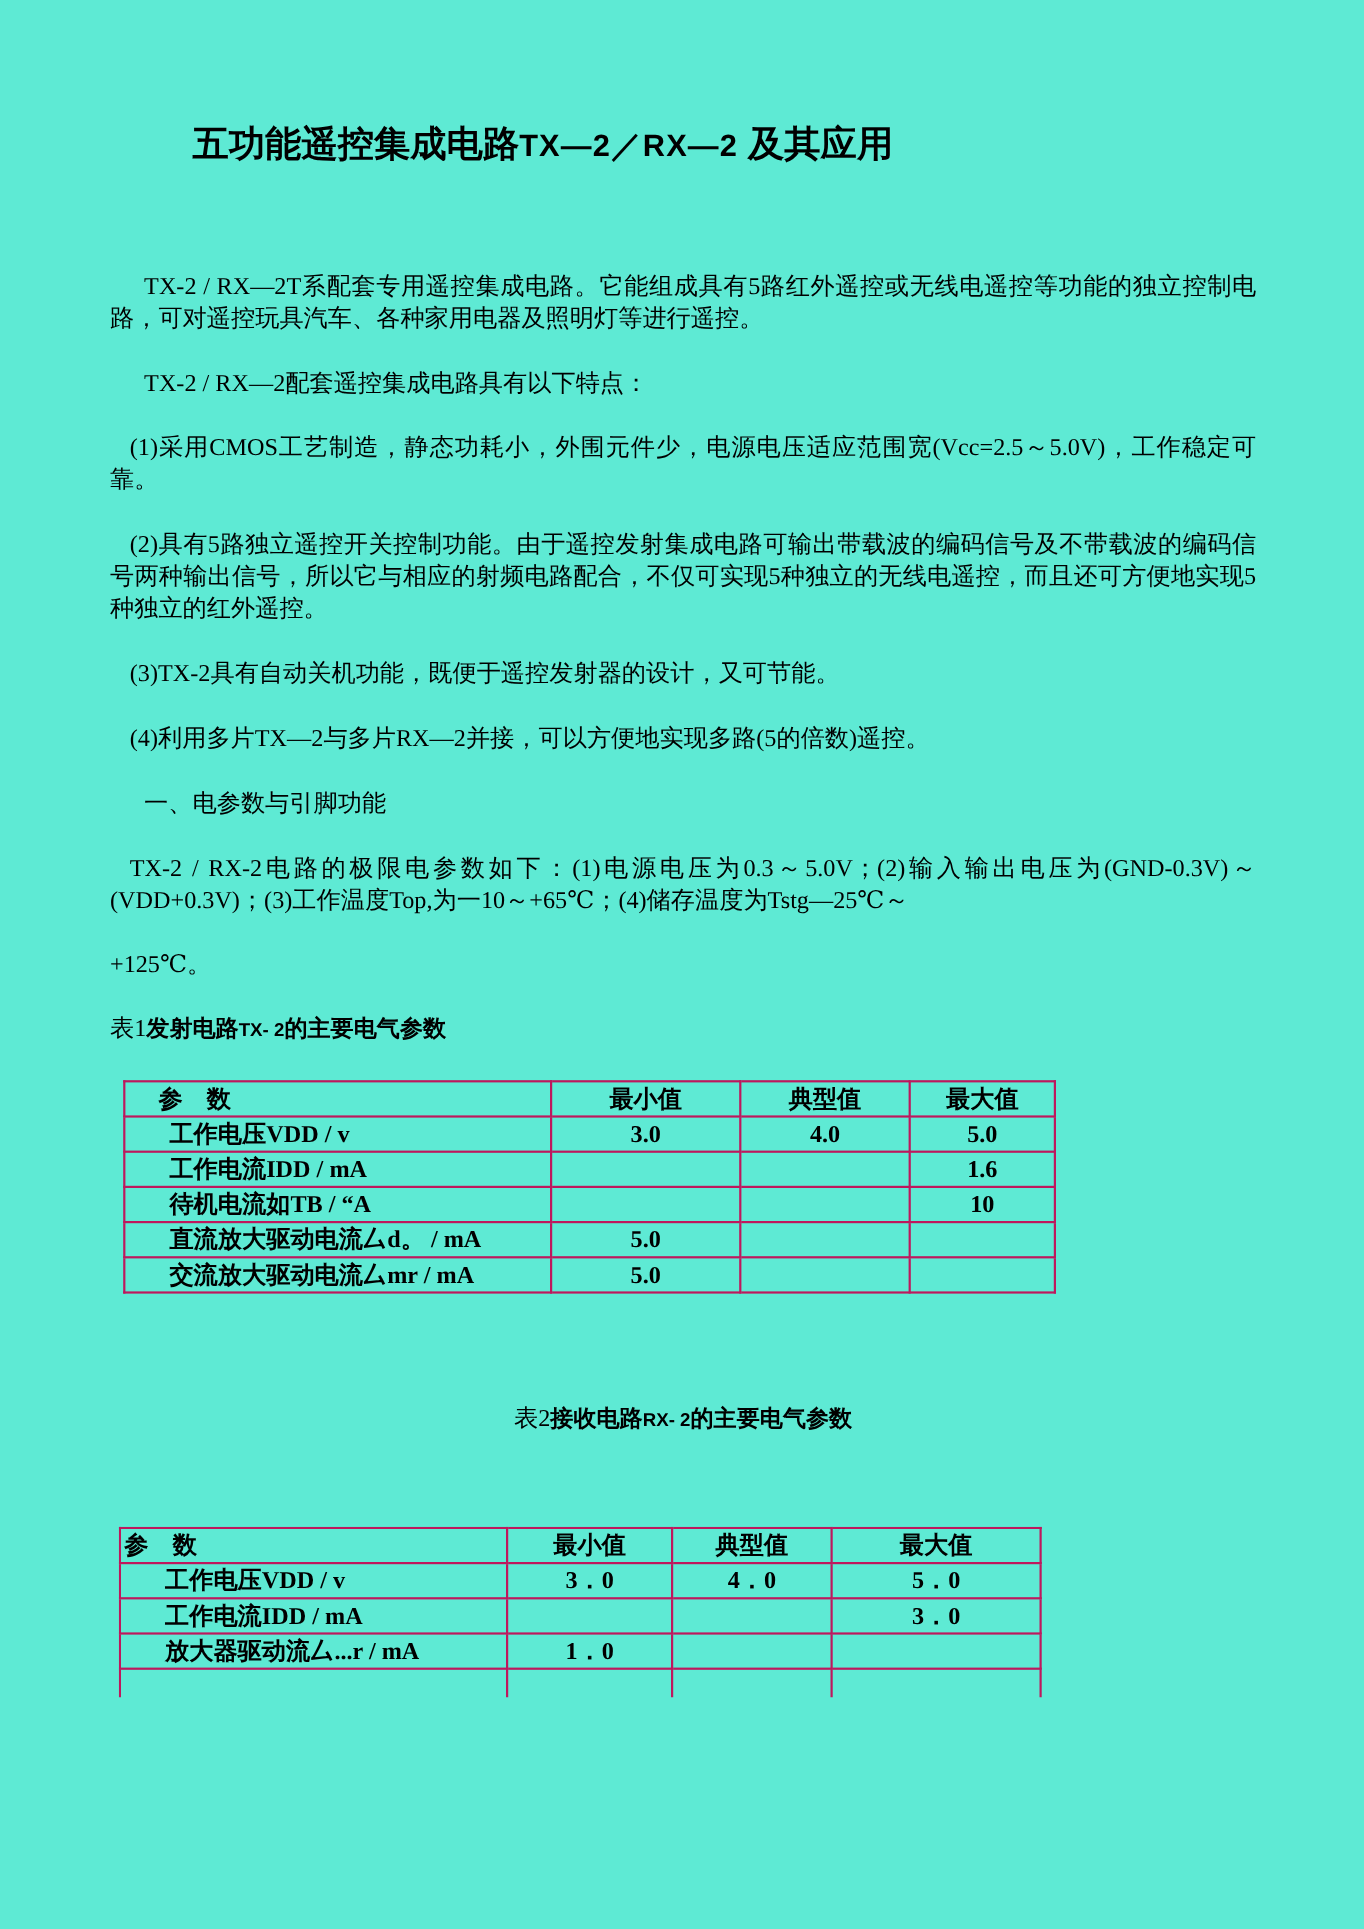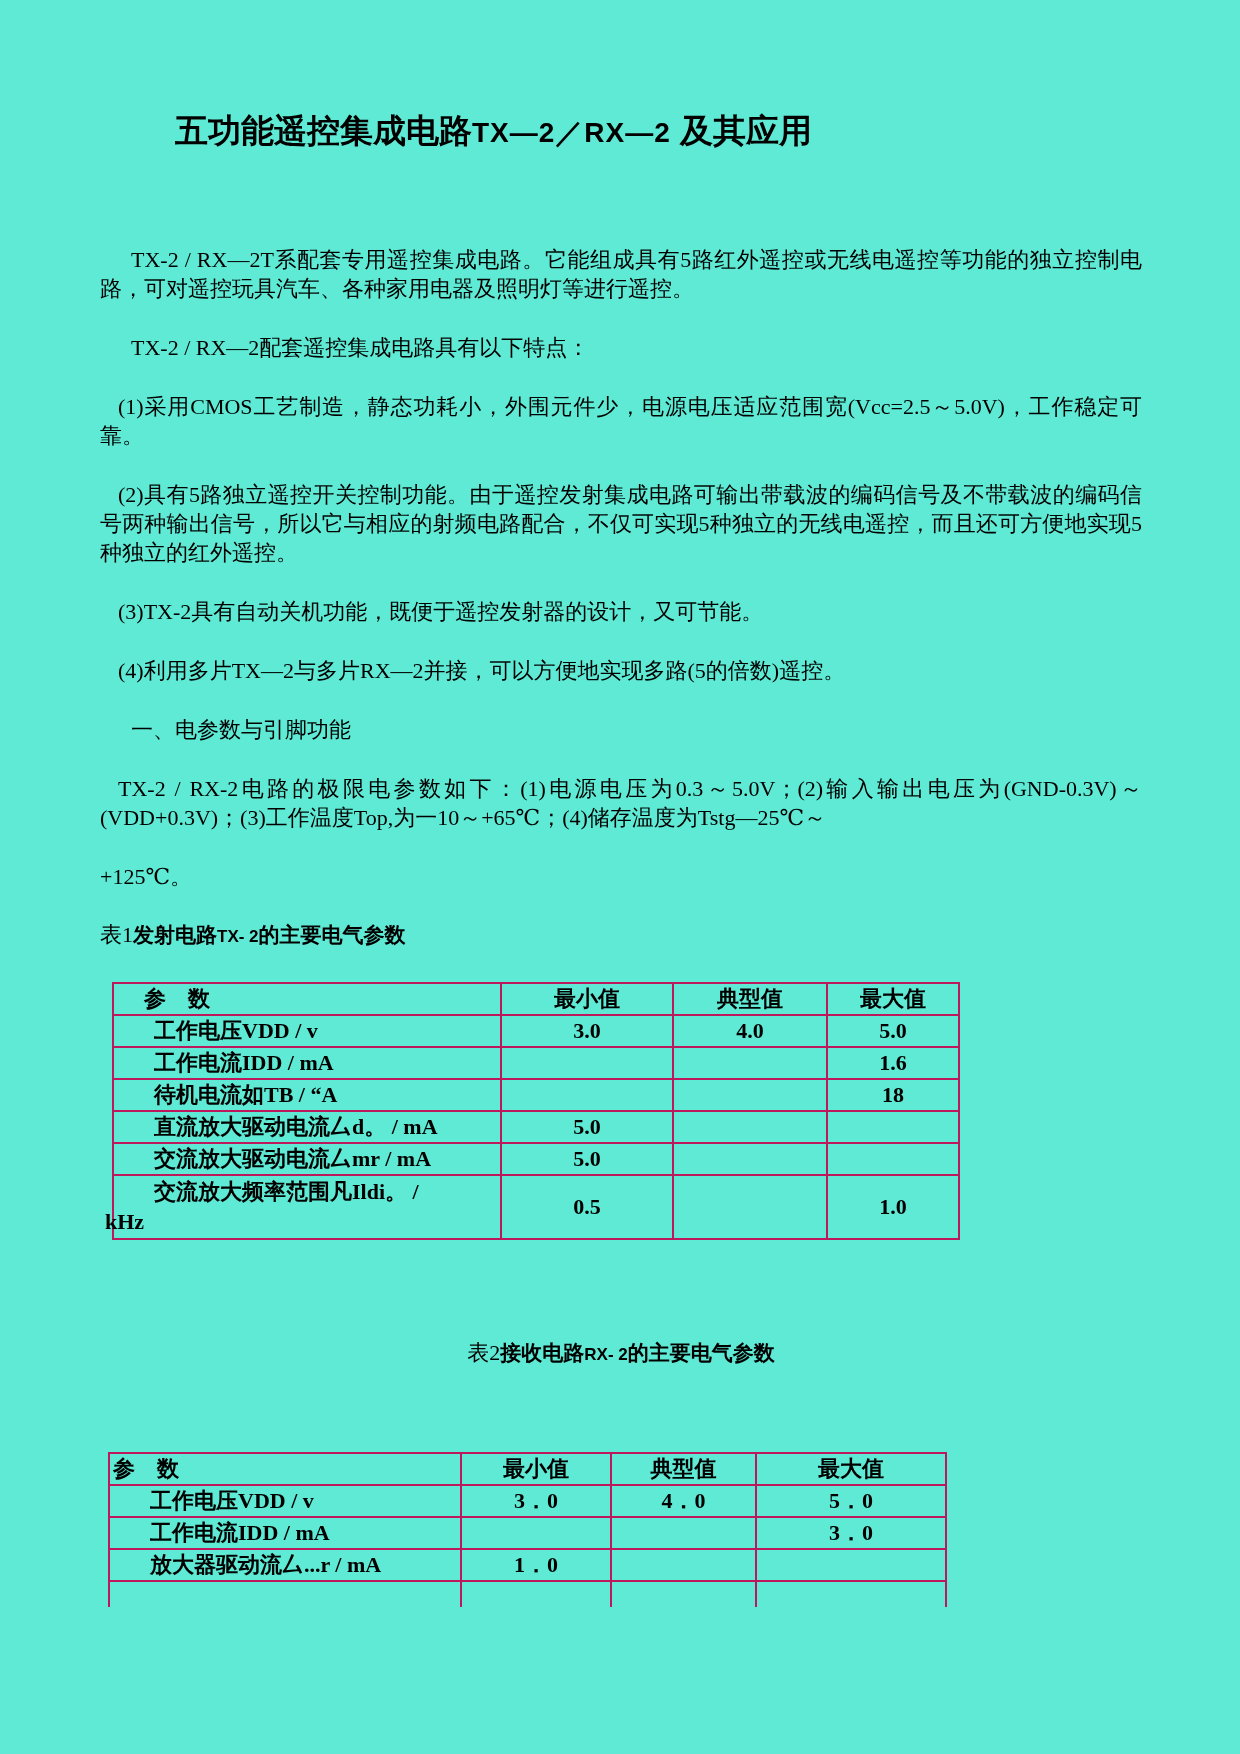--- a/index.html
+++ b/index.html
@@ -134,42 +134,33 @@
       <tr>
         <td class="param-cell">工作电流IDD / mA</td>
         <td class="val"></td>
         <td class="val"></td>
         <td class="val">1.6</td>
       </tr>
       <tr>
         <td class="param-cell">待机电流如TB / “A</td>
         <td class="val"></td>
         <td class="val"></td>
-        <td class="val">18</td>
+        <td class="val">10</td>
       </tr>
       <tr>
         <td class="param-cell">直流放大驱动电流厶d。 / mA</td>
         <td class="val">5.0</td>
         <td class="val"></td>
         <td class="val"></td>
       </tr>
       <tr>
         <td class="param-cell">交流放大驱动电流厶mr / mA</td>
         <td class="val">5.0</td>
         <td class="val"></td>
         <td class="val"></td>
-      </tr>
-      <tr class="tall-row">
-        <td class="param-cell wrap-cell">
-          <span class="line1">交流放大频率范围凡Ildi。 /</span>
-          <span class="line2">kHz</span>
-        </td>
-        <td class="val">0.5</td>
-        <td class="val"></td>
-        <td class="val">1.0</td>
       </tr>
     </tbody>
   </table>
 
   <div class="caption" style="margin-top:98px;text-align:center;"><span class="cap-prefix">表2</span><span class="cap-bold">接收电路</span><span class="cap-latin">RX- 2</span><span class="cap-bold">的主要电气参数</span></div>
 
   <div class="t2-clip">
     <table class="params-table t2">
       <colgroup>
           <col style="width:352px">

